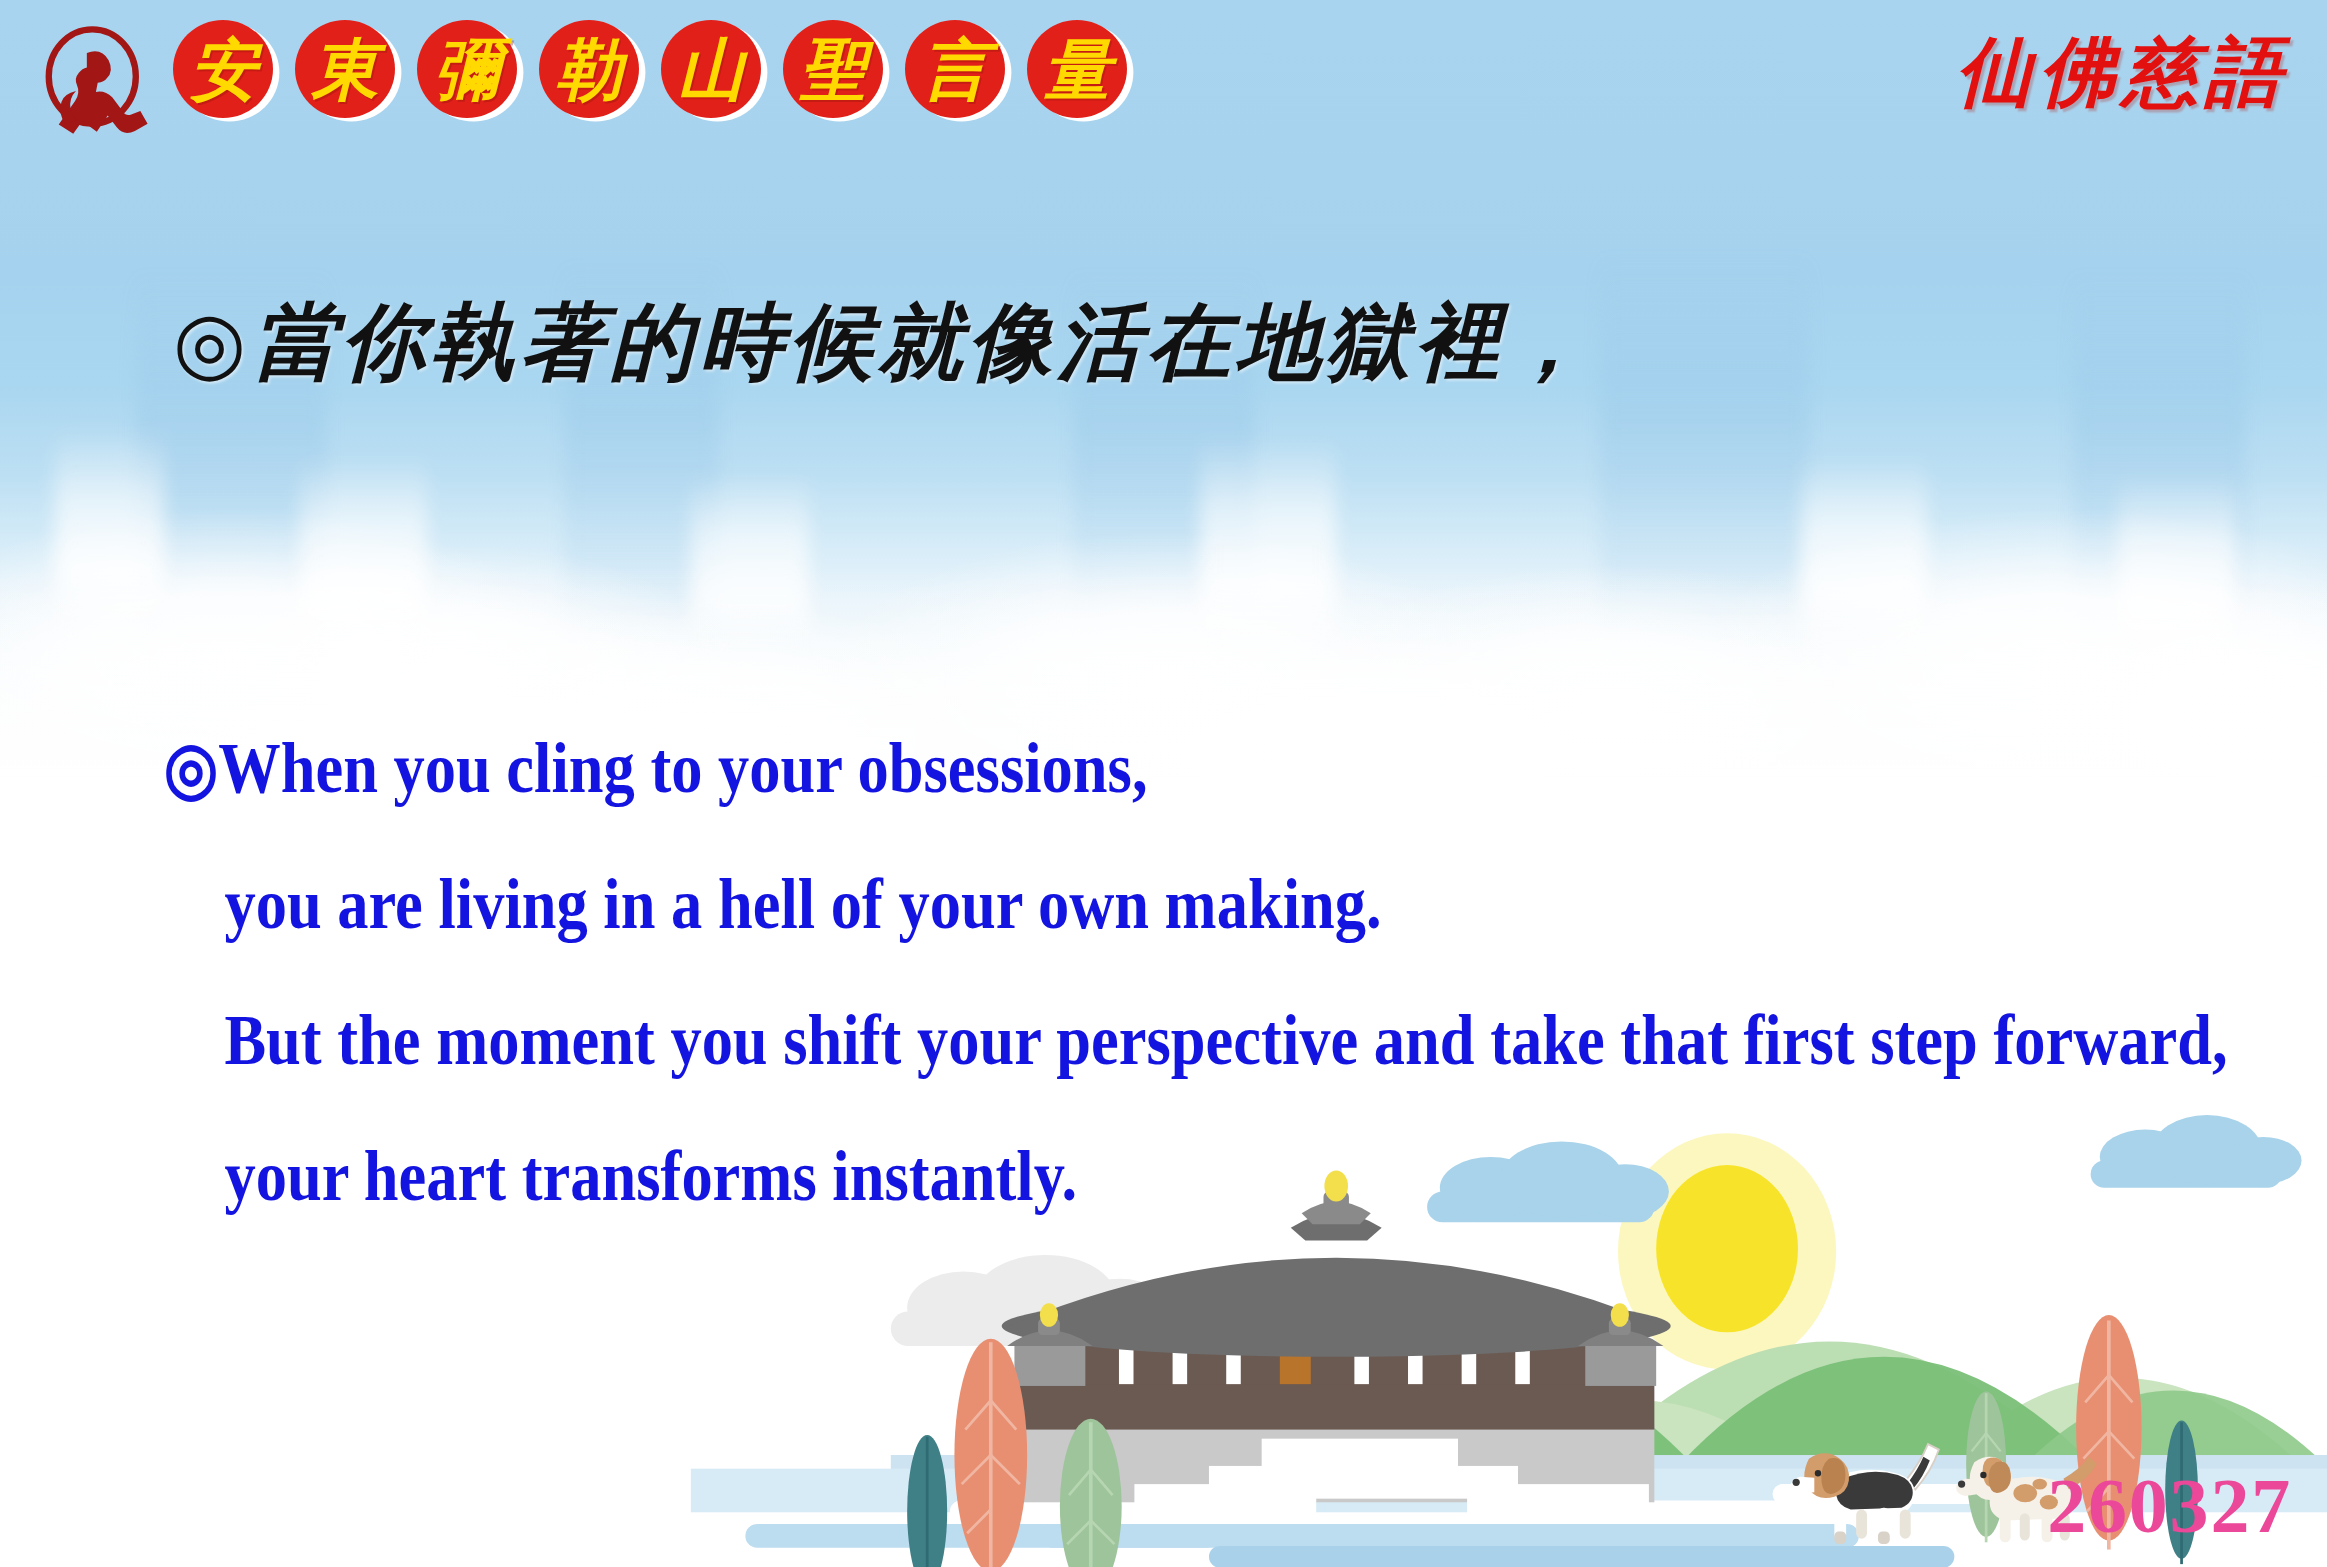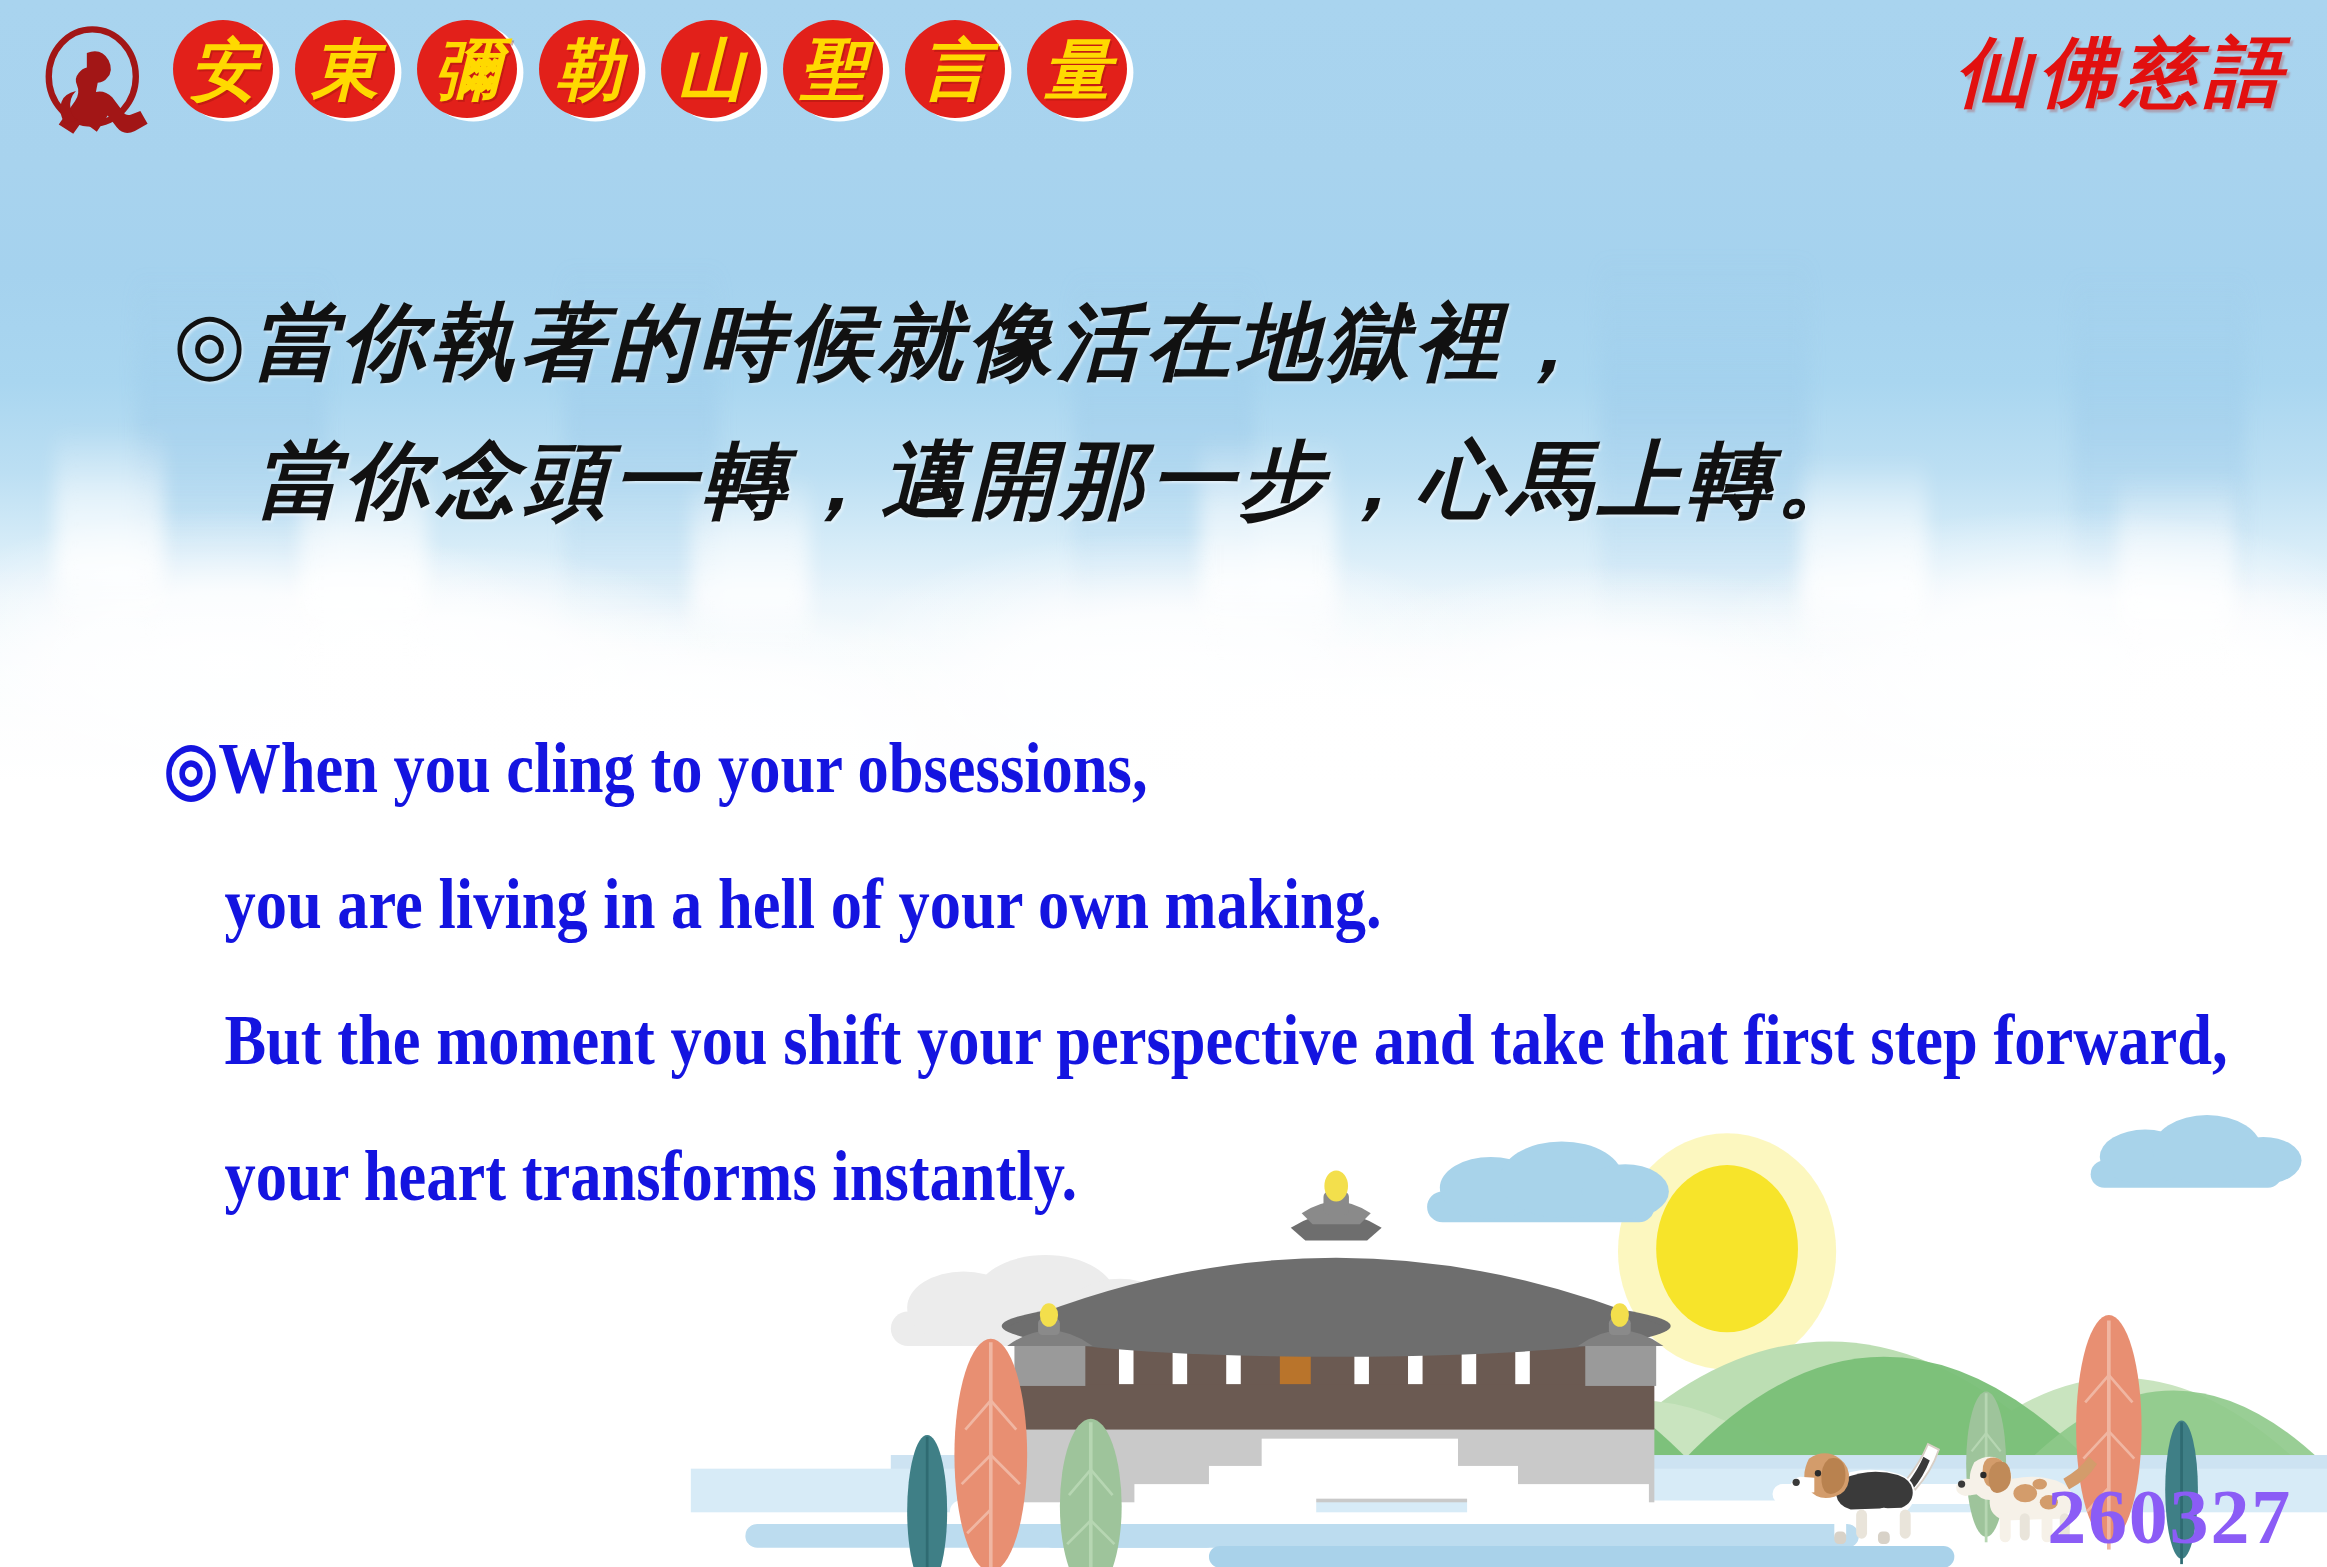--- a/index.html
+++ b/index.html
@@ -118,22 +118,22 @@
     transform-origin:left center;
   }
   .en-line.l1 { padding-left:186px; }
   .en-line.l2, .en-line.l3, .en-line.l4 { padding-left:255px; }
 
   
   .scene { position:absolute; left:0; top:1073px; width:2327px; height:495px; z-index:10; overflow:hidden; }
   .scene svg { display:block; }
 
   .serial {
-    position:absolute; right:35px; bottom:11px;
-    color:#8b5cf6;
+    position:absolute; right:35px; bottom:22px;
+    color:#ec4899;
     font-family:"Liberation Serif", serif;
     font-weight:bold;
     font-size:78px;
     line-height:1;
     letter-spacing:1.8px;
     z-index:60;
   }
 </style>
 </head>
 <body>
@@ -187,21 +187,20 @@
       <div class="badge">聖</div>
       <div class="badge">言</div>
       <div class="badge">量</div>
     </div>
 
     <div class="corner-title">仙佛慈語</div>
   </div>
 
   <div class="zh-block">
     <div class="zh-line l1">◎當你執著的時候就像活在地獄裡，</div>
-    <div class="zh-line l2">當你念頭一轉，邁開那一步，心馬上轉。</div>
   </div>
 
   <div class="en-block">
     <div class="en-line l1">◎When you cling to your obsessions,</div>
     <div class="en-line l2">you are living in a hell of your own making.</div>
     <div class="en-line l3">But the moment you shift your perspective and take that first step forward,</div>
     <div class="en-line l4">your heart transforms instantly.</div>
   </div>
 
   <div class="scene">

